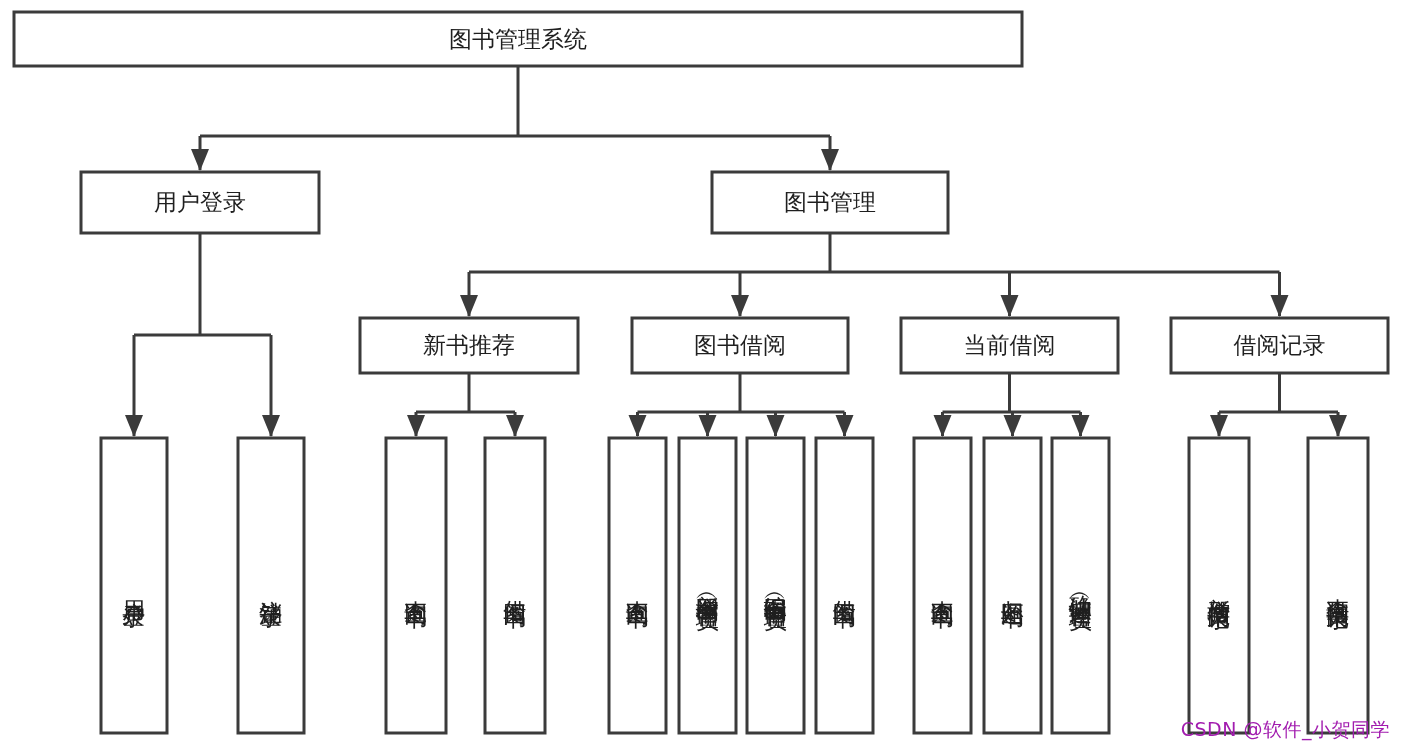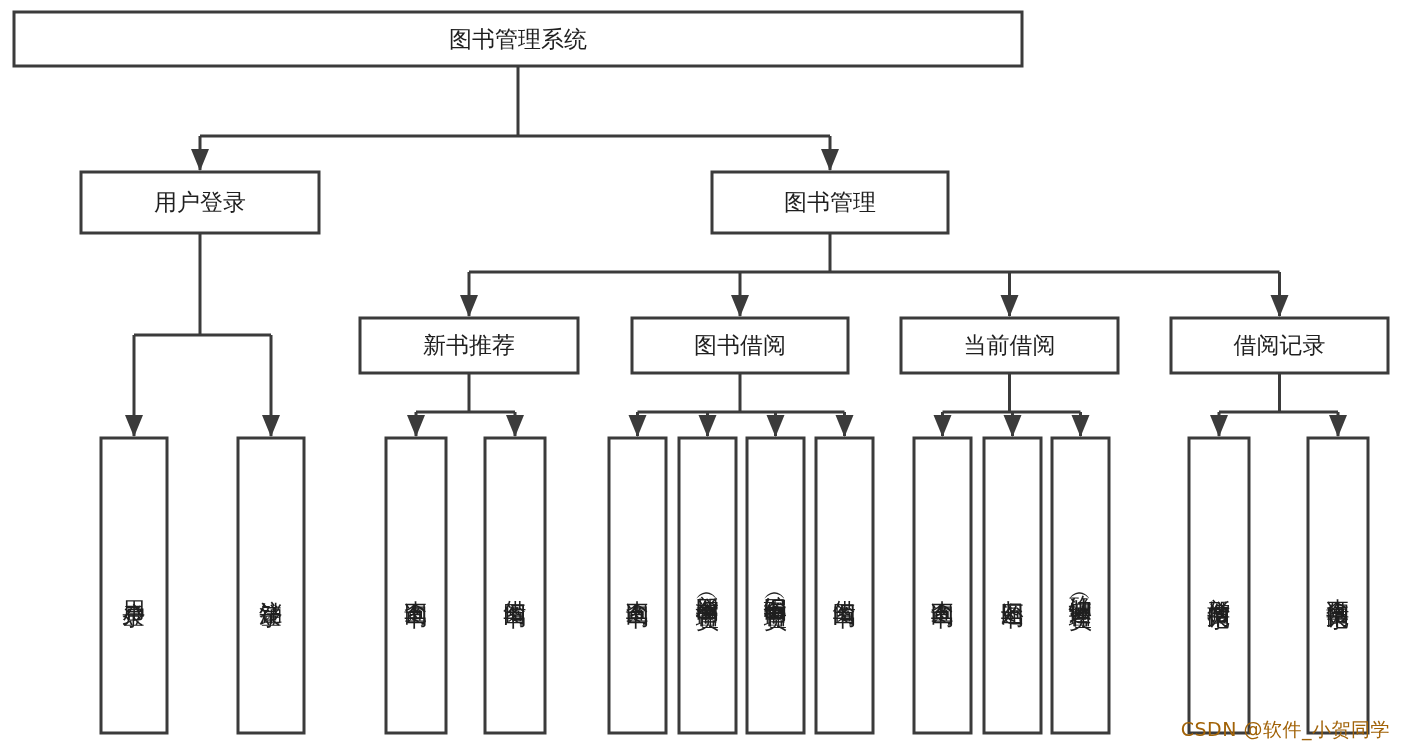--- a/index.html
+++ b/index.html
@@ -61,21 +61,21 @@
     white-space: nowrap;
     text-align: center;
     pointer-events: none;
   }
   .watermark {
     position: absolute;
     right: 8px;
     bottom: 4px;
     font-family: "DejaVu Sans", "Liberation Sans", sans-serif;
     font-size: 19px;
-    color: #a16207;
+    color: #a21caf;
     white-space: nowrap;
     letter-spacing: 0.5px;
   }
 </style>
 </head>
 <body>
 
 <div id="diagram-root">
 
   <svg class="canvas" viewBox="0 0 1405 747">

